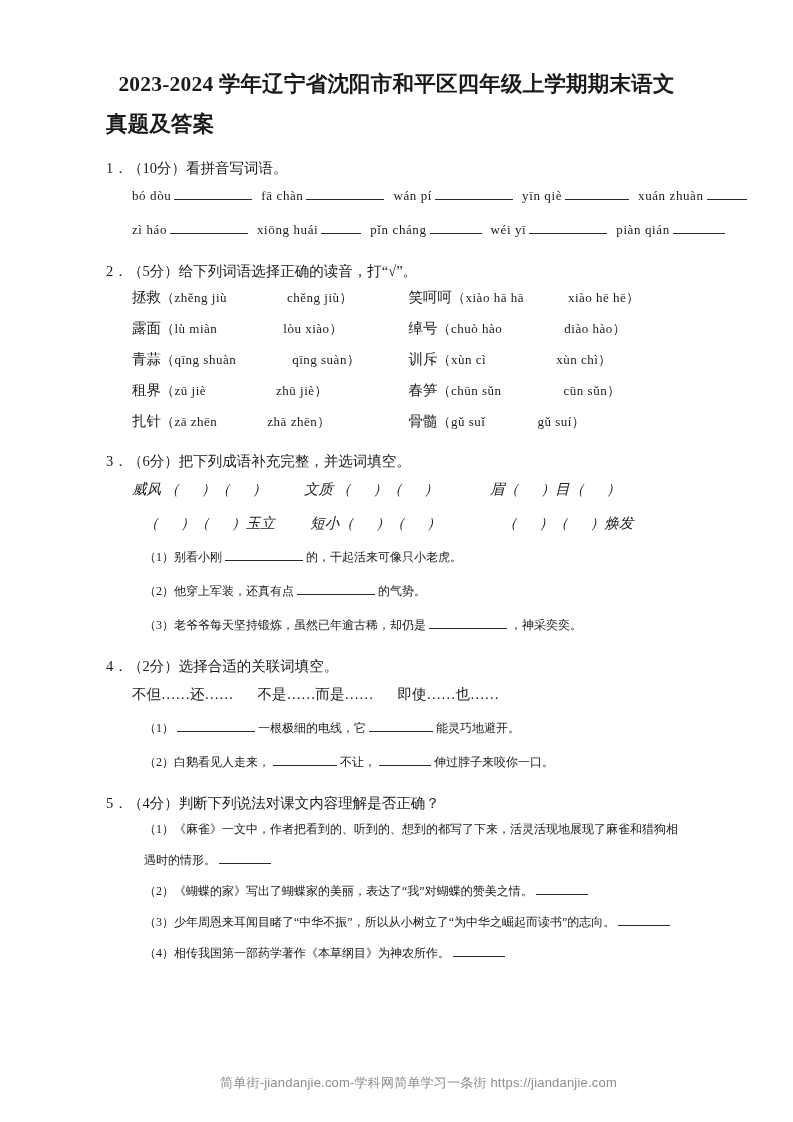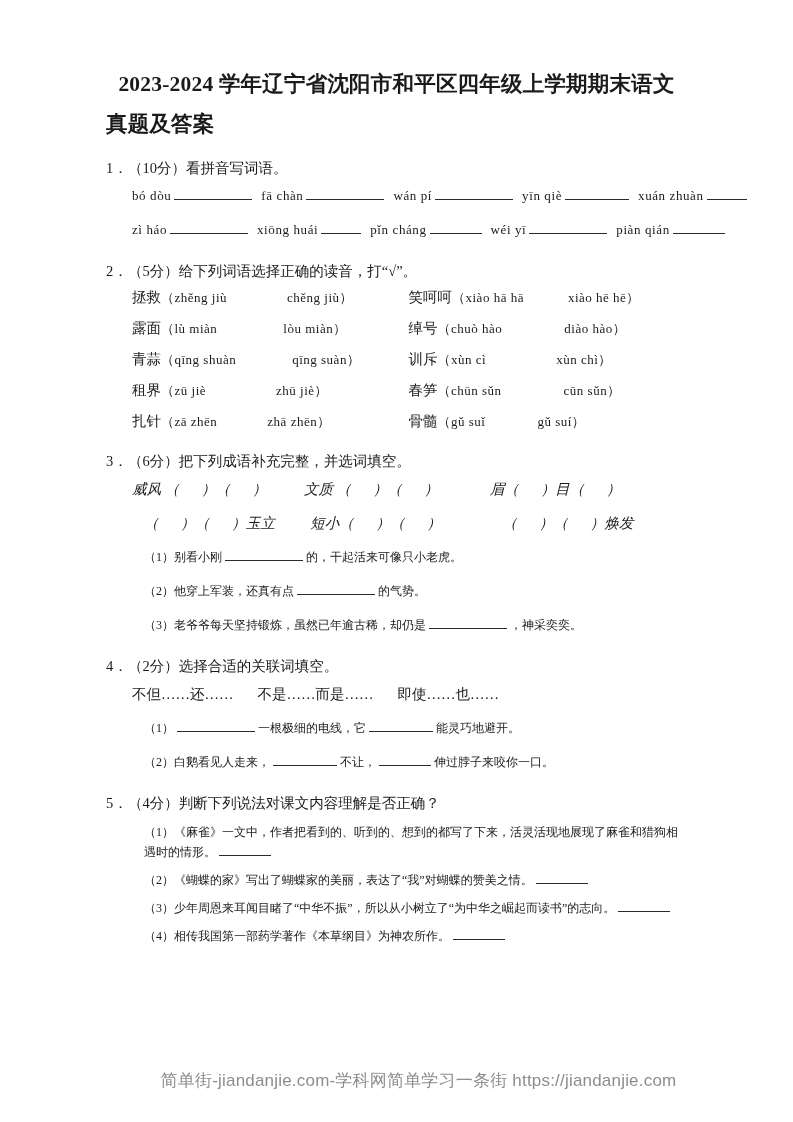--- a/index.html
+++ b/index.html
@@ -56,22 +56,21 @@
   .q-body {
     padding-left: 26px;
   }
   .q-line {
     font-size: 12px;
     line-height: 34px;
     white-space: nowrap;
   }
   .q-line.wrap {
     white-space: normal;
-    line-height: 20px;
-    margin-top: 8px;
+    line-height: 31px;
   }
   .sub-line {
     padding-left: 12px;
   }
 
   
   .py {
     font-family: "Liberation Serif", "DejaVu Serif", serif;
     font-size: 13px;
     letter-spacing: 0.6px;
@@ -148,21 +147,21 @@
   .conn-gap { display: inline-block; width: 24px; }
 
   
   .footer {
     position: absolute;
     left: 0;
     right: 0;
     bottom: 30px;
     text-align: center;
     font-family: "Liberation Sans", "DejaVu Sans", sans-serif;
-    font-size: 17px;
+    font-size: 13px;
     color: #8d8d8d;
     letter-spacing: 0.2px;
     padding-left: 44px;
   }
 </style>
 </head>
 <body>
 
 <div class="page">
 
@@ -204,21 +203,21 @@
             <span class="opt-gap-4"></span>
             <span class="choice-opts">xiào hē hē）</span>
         </div>
       </div>
 
       <div class="choice-row">
         <div class="choice-col c1">
           <span class="choice-word">露面</span>
             <span class="choice-opts">（lù miàn</span>
             <span class="opt-gap-7"></span>
-            <span class="choice-opts">lòu miàn）</span>
+            <span class="choice-opts">lòu xiào）</span>
         </div>
         <div class="choice-col c2">
           <span class="choice-word">绰号</span>
             <span class="choice-opts">（chuò hào</span>
             <span class="opt-gap-5"></span>
             <span class="choice-opts">diào hào）</span>
         </div>
       </div>
 
       <div class="choice-row">

